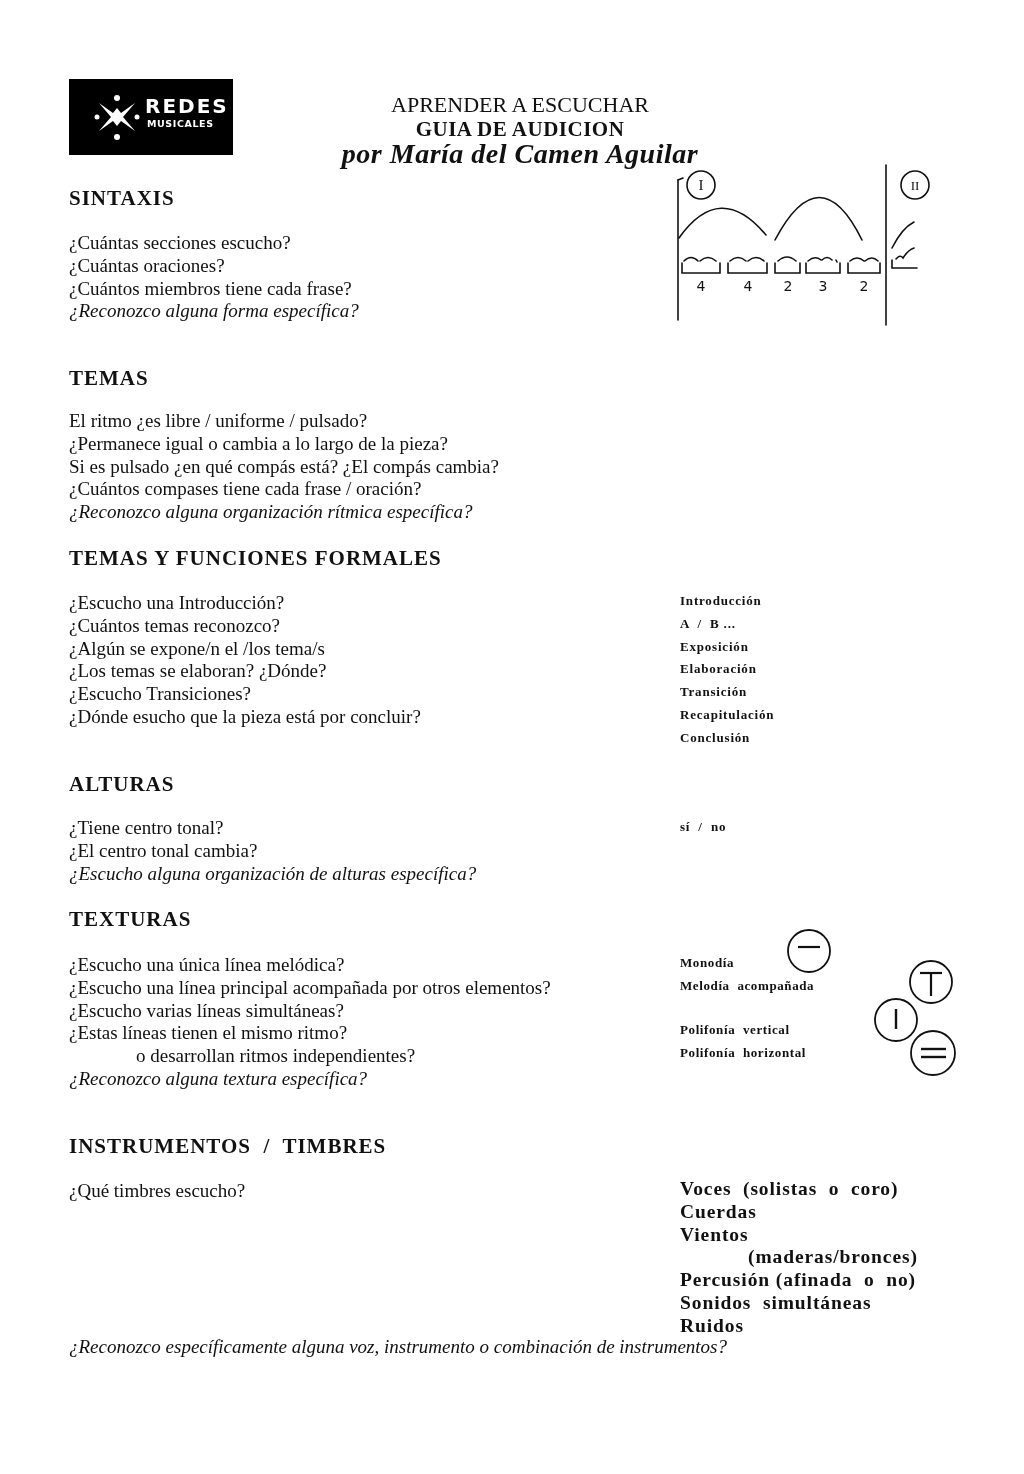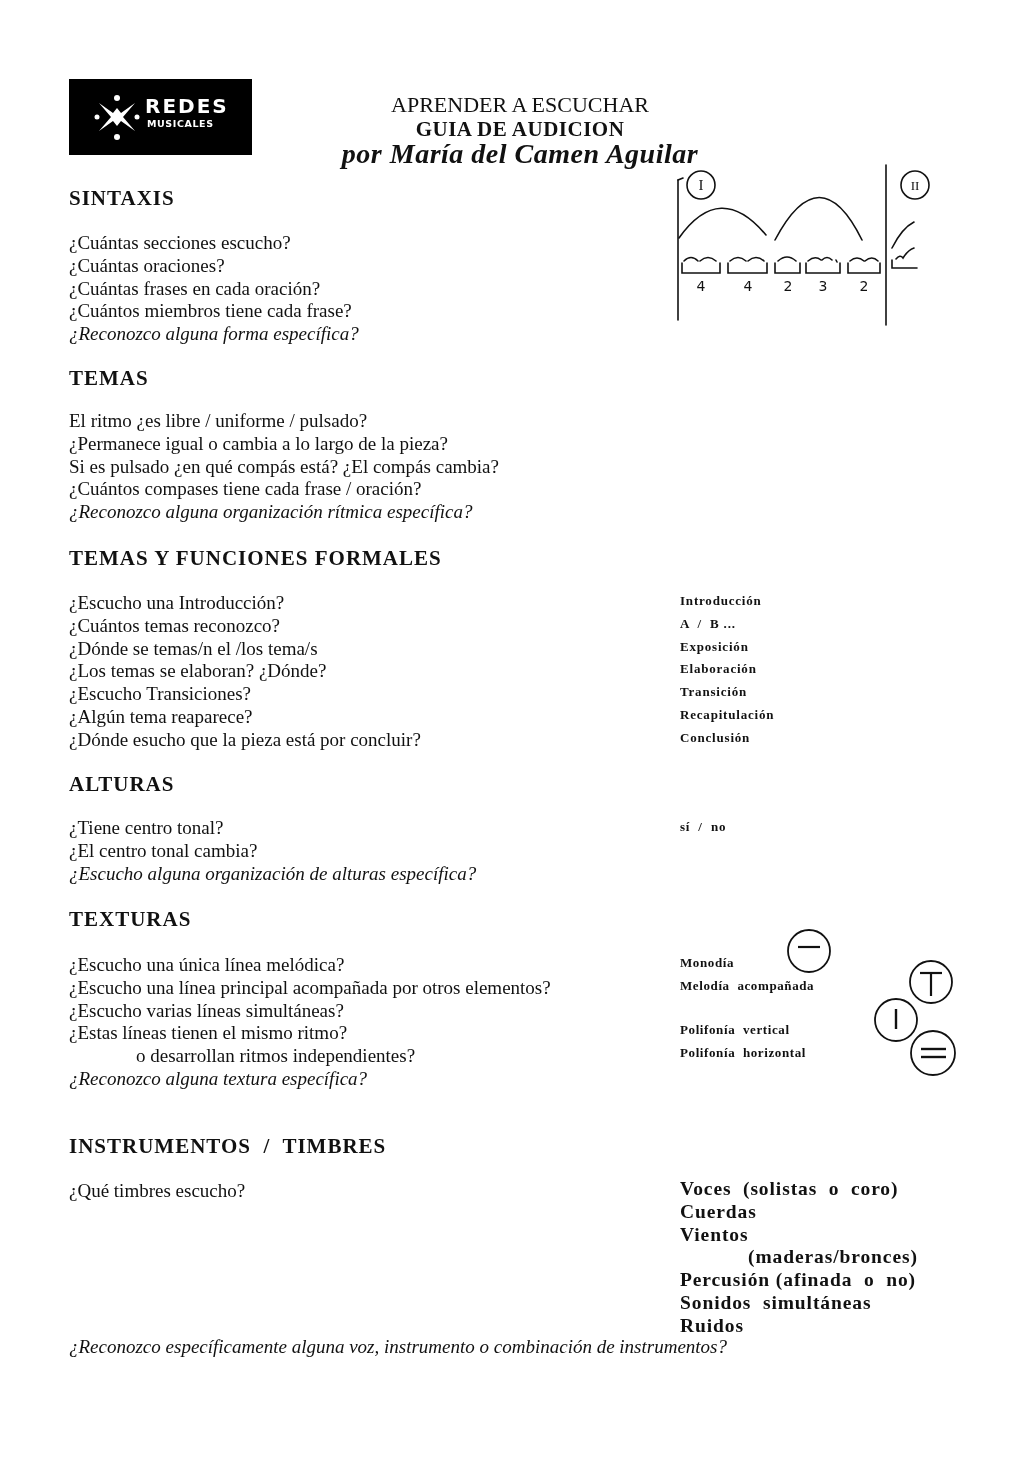--- a/index.html
+++ b/index.html
@@ -1,18 +1,18 @@
 <!DOCTYPE html>
 <html><head>
 <meta charset="utf-8">
 <style>
   html, body { margin: 0; padding: 0; background: #ffffff; }
   body { width: 1024px; height: 1474px; position: relative; overflow: hidden; color: #111; font-family: "Liberation Serif", "DejaVu Serif", serif; }
   .abs { position: absolute; }
-  .logo { left: 69px; top: 79px; width: 183px; height: 76px; background: #000; }
+  .logo { left: 69px; top: 79px; width: 164px; height: 76px; background: #000; }
   .logo svg { position: absolute; left: 24px; top: 14px; }
   .logo .brand { position: absolute; left: 76px; top: 17px; color: #fff; font-family: "DejaVu Sans", sans-serif; font-weight: bold; font-size: 20px; letter-spacing: 2px; line-height: 20px; }
   .logo .sub { position: absolute; left: 78px; top: 40px; color: #fff; font-family: "DejaVu Sans", sans-serif; font-weight: bold; font-size: 9.5px; letter-spacing: 0.6px; line-height: 10px; }
   .title { left: 330px; width: 380px; text-align: center; font-size: 22px; line-height: 25px; }
   .title1 { top: 92px; }
   .title2 { top: 117px; font-weight: bold; font-size: 21px; letter-spacing: 0.5px; }
   .title3 { top: 141px; font-weight: bold; font-style: italic; font-size: 28px; letter-spacing: 0.5px; }
   .heading { left: 69px; font-size: 21px; font-weight: bold; letter-spacing: 1px; line-height: 24px; }
   .lines { left: 69px; font-size: 19px; line-height: 22.8px; }
   .lines div { white-space: nowrap; }
@@ -38,21 +38,20 @@
 </div>
 
 <div class="abs title title1">APRENDER A ESCUCHAR</div>
 <div class="abs title title2">GUIA DE AUDICION</div>
 <div class="abs title title3">por María del Camen Aguilar</div>
 
 <div class="abs heading" style="top:186px;">SINTAXIS</div>
 <div class="abs lines" style="top:232px;">
   <div>¿Cuántas secciones escucho?</div>
   <div>¿Cuántas oraciones?</div>
-  <div>¿Cuántas frases en cada oración?</div>
   <div>¿Cuántos miembros tiene cada frase?</div>
   <div class="it">¿Reconozco alguna forma específica?</div>
 </div>
 
 <svg class="abs" style="left:670px; top:160px;" width="270" height="175">
   <g fill="none" stroke="#111" stroke-width="1.6" stroke-linecap="round">
 
     <line x1="8" y1="20" x2="8" y2="160"></line>
     <line x1="8" y1="20" x2="13" y2="18"></line>
 
@@ -101,24 +100,23 @@
   <div>¿Permanece igual o cambia a lo largo de la pieza?</div>
   <div>Si es pulsado ¿en qué compás está? ¿El compás cambia?</div>
   <div>¿Cuántos compases tiene cada frase / oración?</div>
   <div class="it">¿Reconozco alguna organización rítmica específica?</div>
 </div>
 
 <div class="abs heading" style="top:546px;">TEMAS Y FUNCIONES FORMALES</div>
 <div class="abs lines" style="top:592px;">
   <div>¿Escucho una Introducción?</div>
   <div>¿Cuántos temas reconozco?</div>
-  <div>¿Dónde se temas/n el /los tema/s</div>
+  <div>¿Algún se expone/n el /los tema/s</div>
   <div>¿Los temas se elaboran? ¿Dónde?</div>
   <div>¿Escucho Transiciones?</div>
-  <div>¿Algún tema reaparece?</div>
   <div>¿Dónde esucho que la pieza está por concluir?</div>
 </div>
 <div class="abs right" style="top:590px;">
   <div>Introducción</div>
   <div style="white-space:pre;">A  /  B ...</div>
   <div>Exposición</div>
   <div>Elaboración</div>
   <div>Transición</div>
   <div>Recapitulación</div>
   <div>Conclusión</div>

